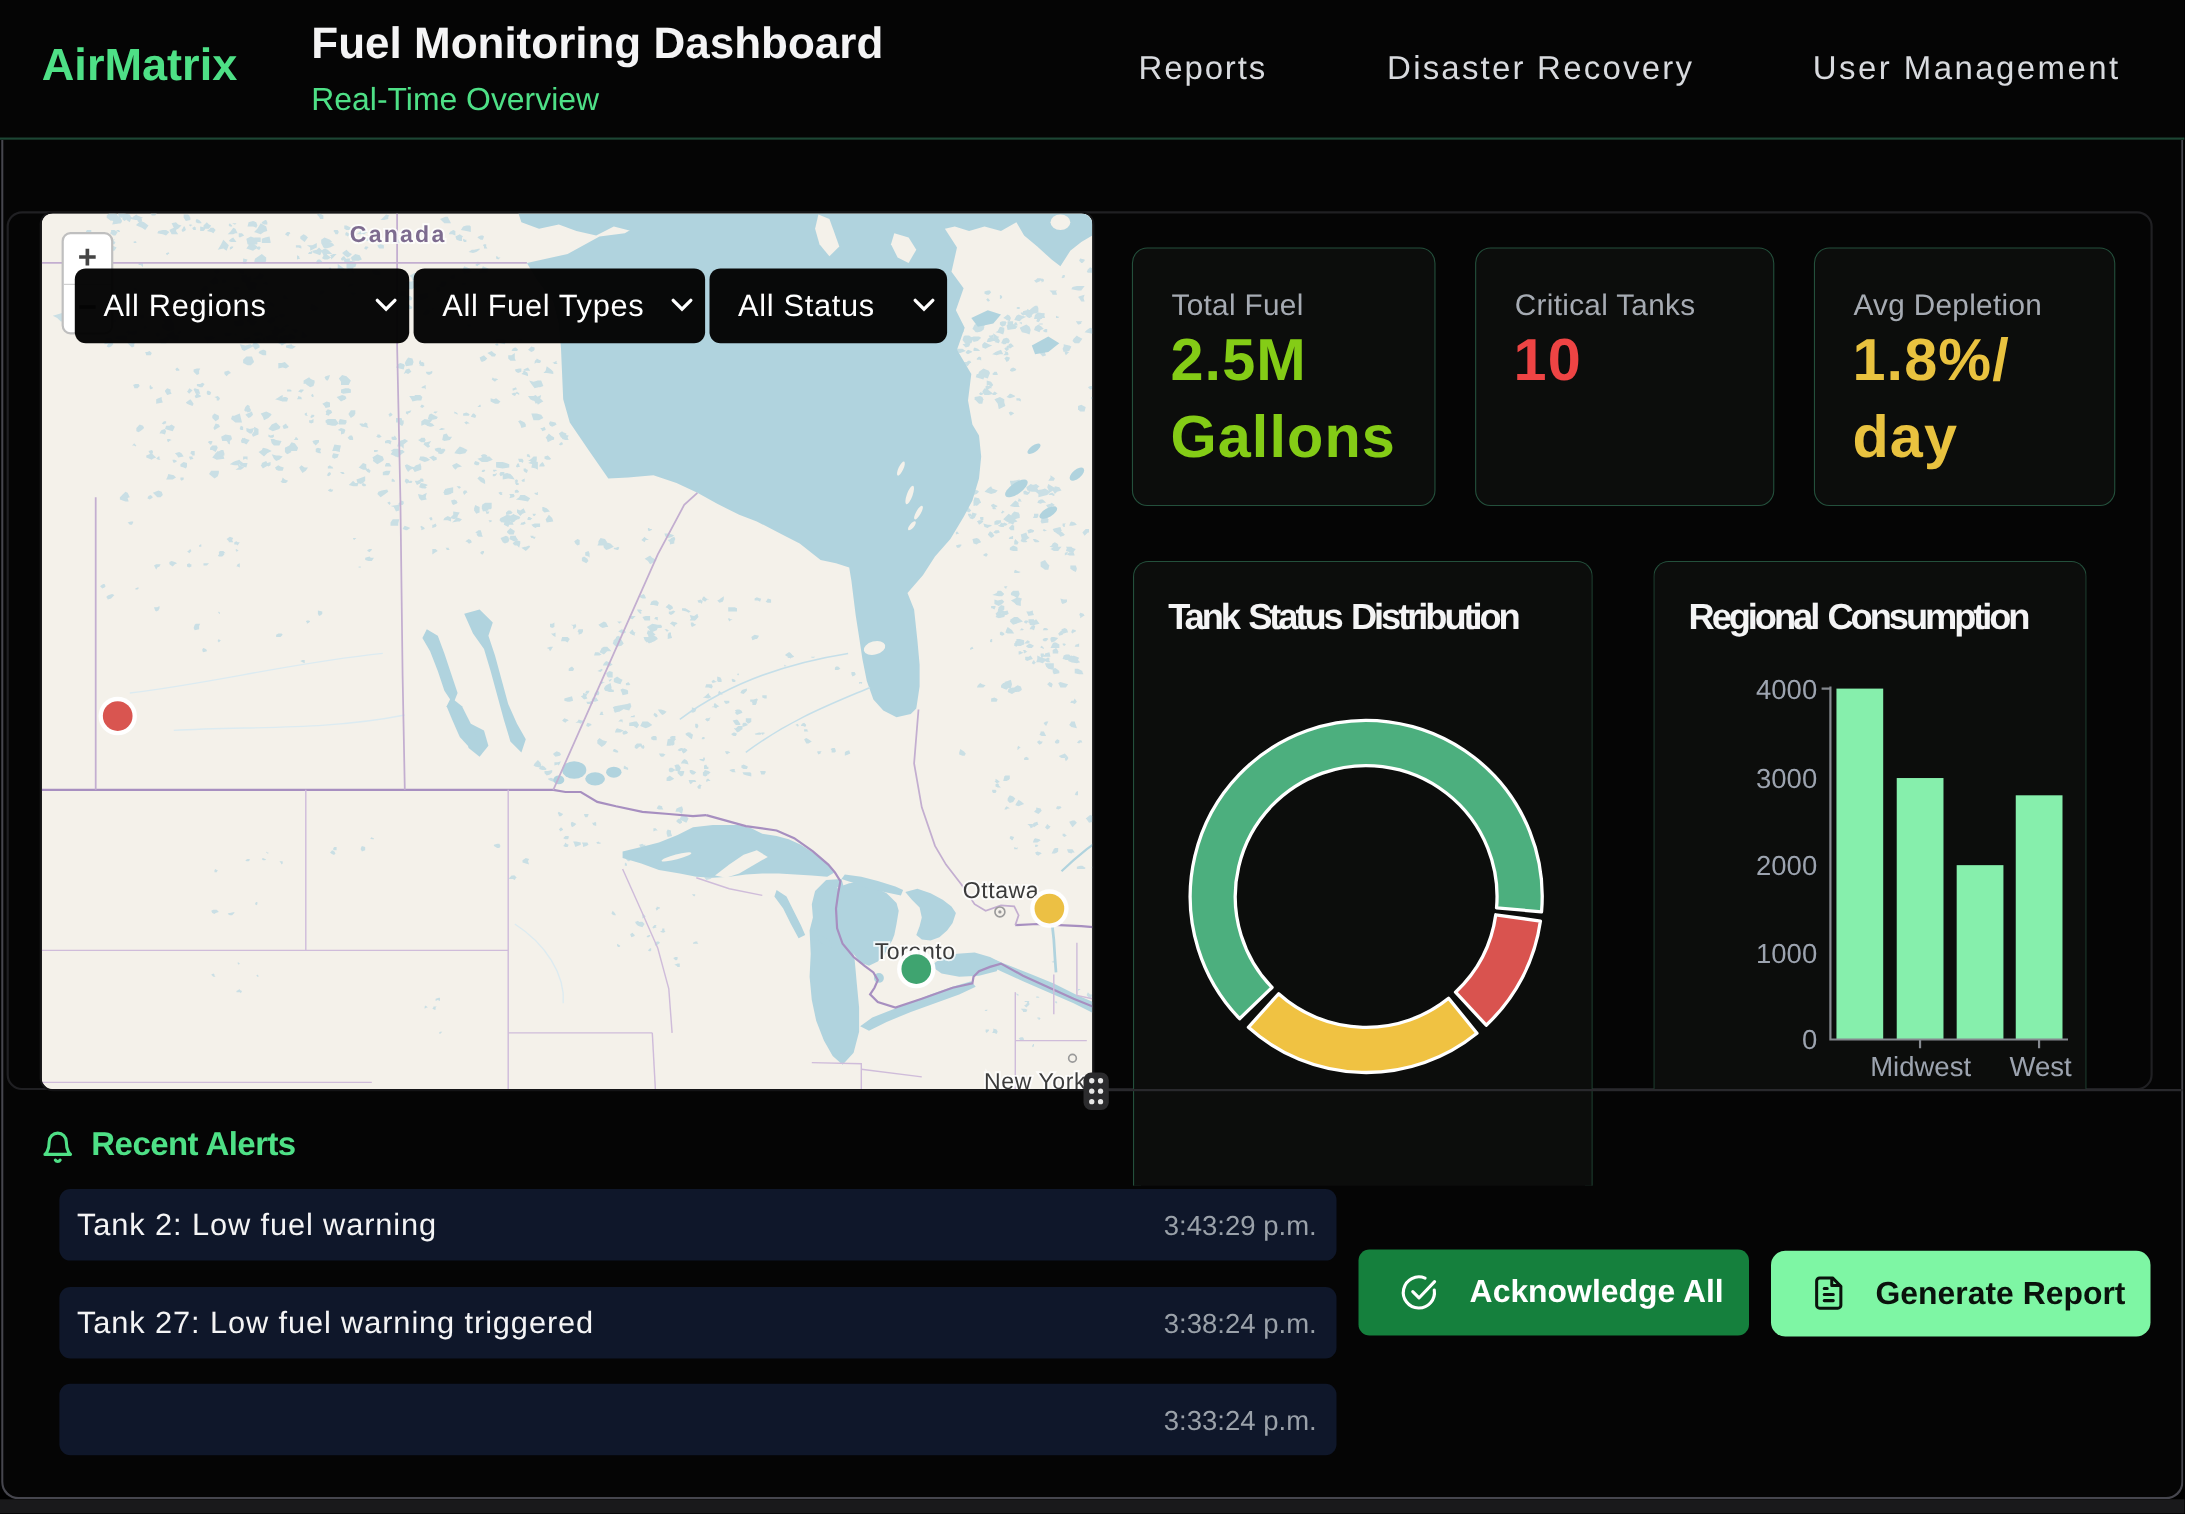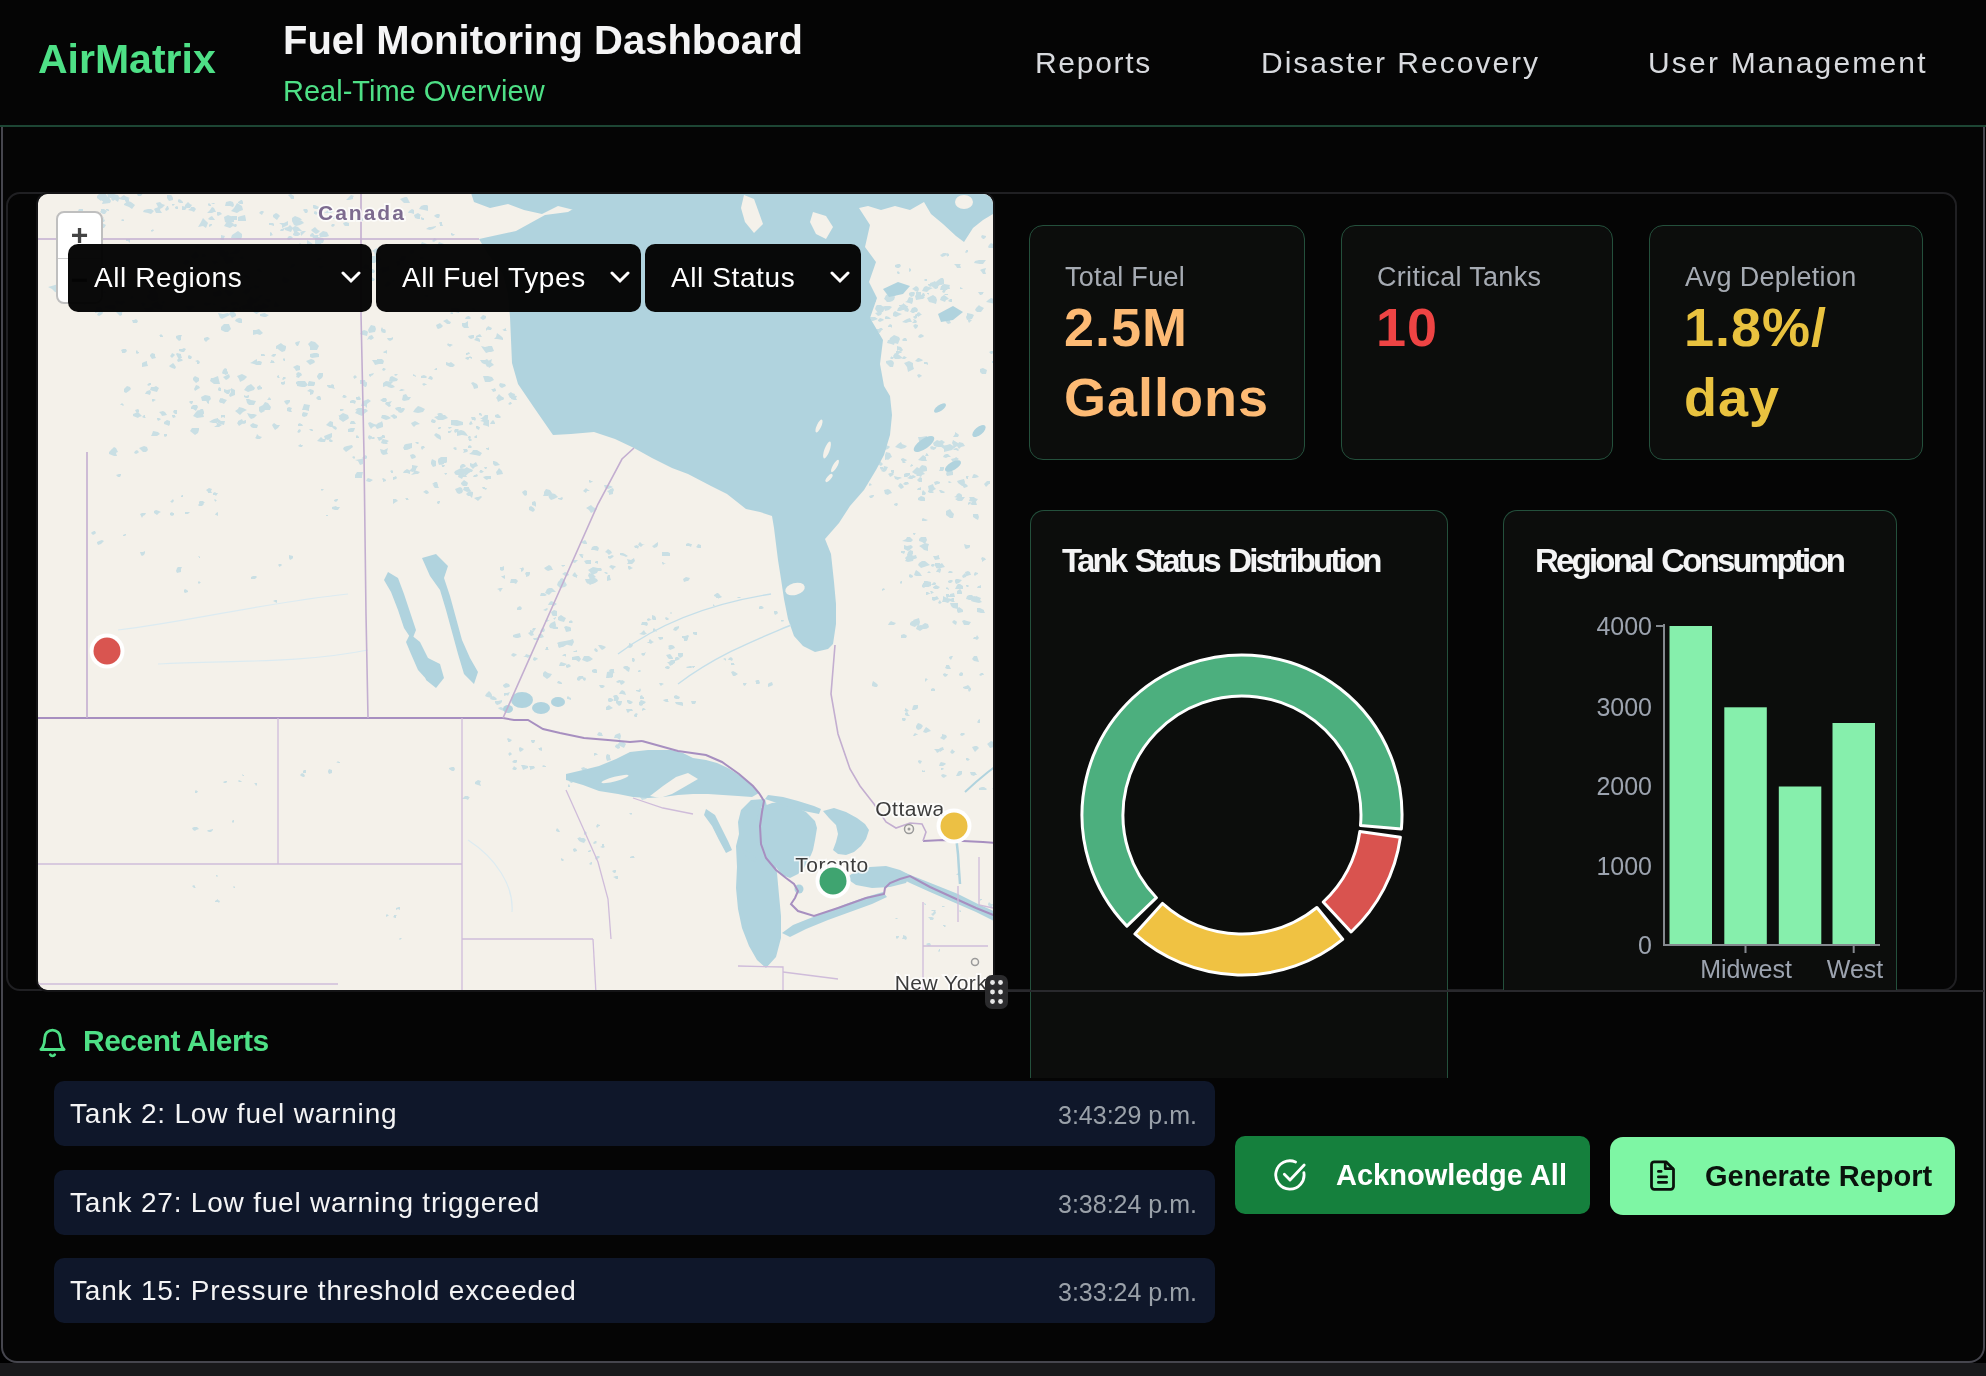--- a/index.html
+++ b/index.html
@@ -1259,21 +1259,21 @@
   <div class="pill" style="left:607px; width:216px;">
       <span>All Status</span>
     <svg width="20" height="13" viewBox="0 0 20 13">
         <path d="M2 2 L10 10 L18 2" stroke="#fff" stroke-width="3" fill="none" stroke-linecap="round"></path>
       </svg>
   </div>
 </div>
 
 <div class="card" style="left:1029px; top:225px; width:276px; height:235px;">
   <div class="slabel">Total Fuel</div>
-  <div class="sval" style="color:#fdba74;">2.5M<br>Gallons</div>
+  <div class="sval" style="color:#84cc16;">2.5M<br>Gallons</div>
 </div>
 <div class="card" style="left:1341px; top:225px; width:272px; height:235px;">
   <div class="slabel">Critical Tanks</div>
   <div class="sval" style="color:#ee4444;">10</div>
 </div>
 <div class="card" style="left:1649px; top:225px; width:274px; height:235px;">
   <div class="slabel">Avg Depletion</div>
   <div class="sval" style="color:#e9c23f;">1.8%/<br>day</div>
 </div>
 
@@ -1338,21 +1338,20 @@
 
 <div class="arow" style="top:1081px;">
   <div class="msg">Tank 2: Low fuel warning</div>
   <div class="time">3:43:29 p.m.</div>
 </div>
 <div class="arow" style="top:1170px;">
   <div class="msg">Tank 27: Low fuel warning triggered</div>
   <div class="time">3:38:24 p.m.</div>
 </div>
 <div class="arow" style="top:1258px;">
-  <div class="msg">Tank 15: Pressure threshold exceeded</div>
   <div class="time">3:33:24 p.m.</div>
 </div>
 
 <div id="ackbtn">
   <svg width="34" height="34" viewBox="0 0 24 24" style="position:absolute;left:38px;top:22px;">
     <path d="M21.8 10.4a10 10 0 1 1-5.9-7.6" fill="none" stroke="#fff" stroke-width="2" stroke-linecap="round"></path>
     <path d="M8 11.5 L12 15.5 L22 5" fill="none" stroke="#fff" stroke-width="2" stroke-linecap="round" stroke-linejoin="round"></path>
   </svg>
   <div class="txt">Acknowledge All</div>
 </div>

